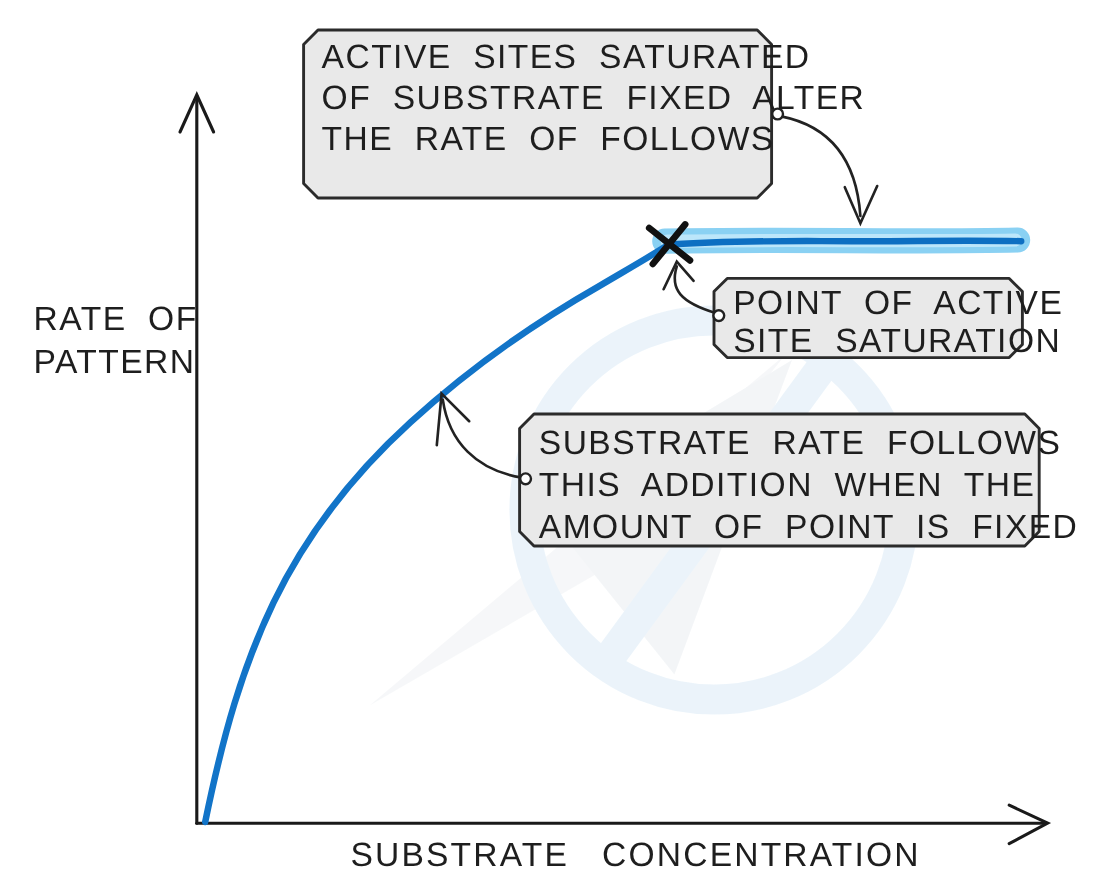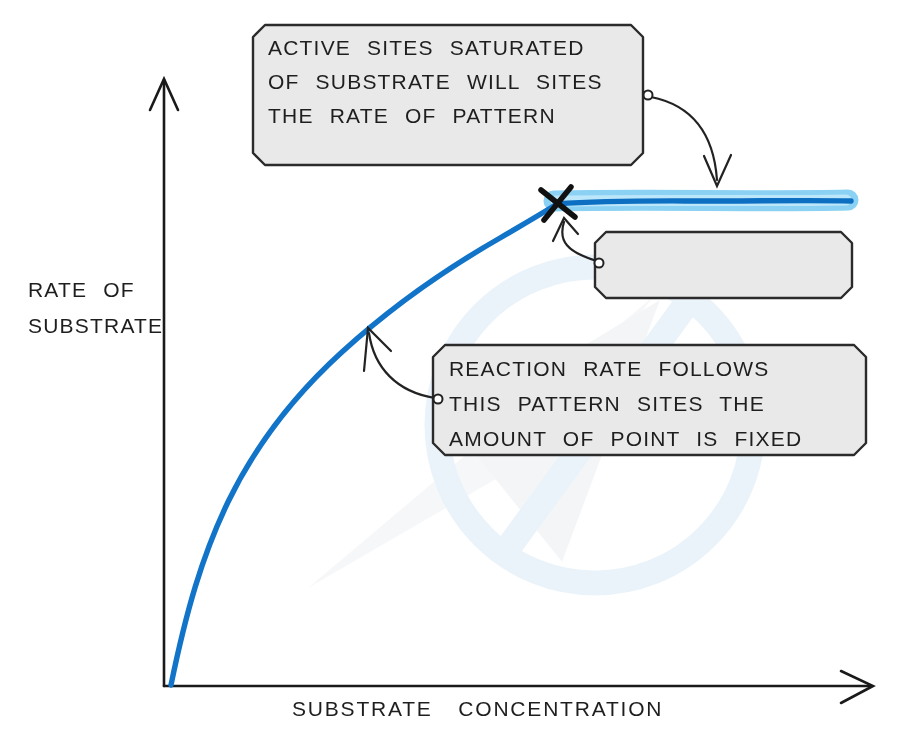--- a/index.html
+++ b/index.html
@@ -7,30 +7,30 @@
     position:relative;
     width:923px;height:733px;
     background:#ffffff;
     font-family:"Liberation Sans", sans-serif;
     overflow:hidden;
   }
   .stage svg{position:absolute;left:0;top:0;}
   .anno{
     position:absolute;
     color:#1e1e1e;
-    font-size:21px;
+    font-size:28px;
     letter-spacing:1.2px;
     word-spacing:9px;
     white-space:nowrap;
   }
   .anno .line{display:block;}
   .box1-text{left:268px;top:31px;line-height:34px;}
   .box2-text{left:611px;top:237px;line-height:31px;}
   .box3-text{left:449px;top:351px;line-height:35px;}
-  .y-axis-label{left:28px;top:272px;line-height:36px;}
+  .y-axis-label{left:28px;top:248px;line-height:36px;}
   .x-axis-label{left:292px;top:697px;word-spacing:18px;letter-spacing:1.8px;}
 </style>
 </head>
 <body>
 
 <div class="stage">
 
   <svg width="923" height="733" viewBox="0 0 923 733">
 
     <g opacity="0.65">
@@ -82,31 +82,35 @@
 
     <g fill="#ffffff" stroke="#222222" stroke-width="2">
       <circle cx="648" cy="95" r="4.5"></circle>
       <circle cx="599" cy="263" r="4.5"></circle>
       <circle cx="438" cy="399" r="4.5"></circle>
     </g>
   </svg>
 
   <div class="anno box1-text">
     <span class="line">ACTIVE SITES SATURATED</span>
-    <span class="line">OF SUBSTRATE WILL SITES</span>
-    <span class="line">THE RATE OF PATTERN</span>
+    <span class="line">OF SUBSTRATE FIXED ALTER</span>
+    <span class="line">THE RATE OF FOLLOWS</span>
   </div>
 
+  <div class="anno box2-text">
+    <span class="line">POINT OF ACTIVE</span>
+    <span class="line">SITE SATURATION</span>
+  </div>
 
   <div class="anno box3-text">
-    <span class="line">REACTION RATE FOLLOWS</span>
-    <span class="line">THIS PATTERN SITES THE</span>
+    <span class="line">SUBSTRATE RATE FOLLOWS</span>
+    <span class="line">THIS ADDITION WHEN THE</span>
     <span class="line">AMOUNT OF POINT IS FIXED</span>
   </div>
 
   <div class="anno y-axis-label">
     <span class="line">RATE OF</span>
-    <span class="line">SUBSTRATE</span>
+    <span class="line">PATTERN</span>
   </div>
 
   <div class="anno x-axis-label">SUBSTRATE CONCENTRATION</div>
 
 </div>
 
 </body></html>

